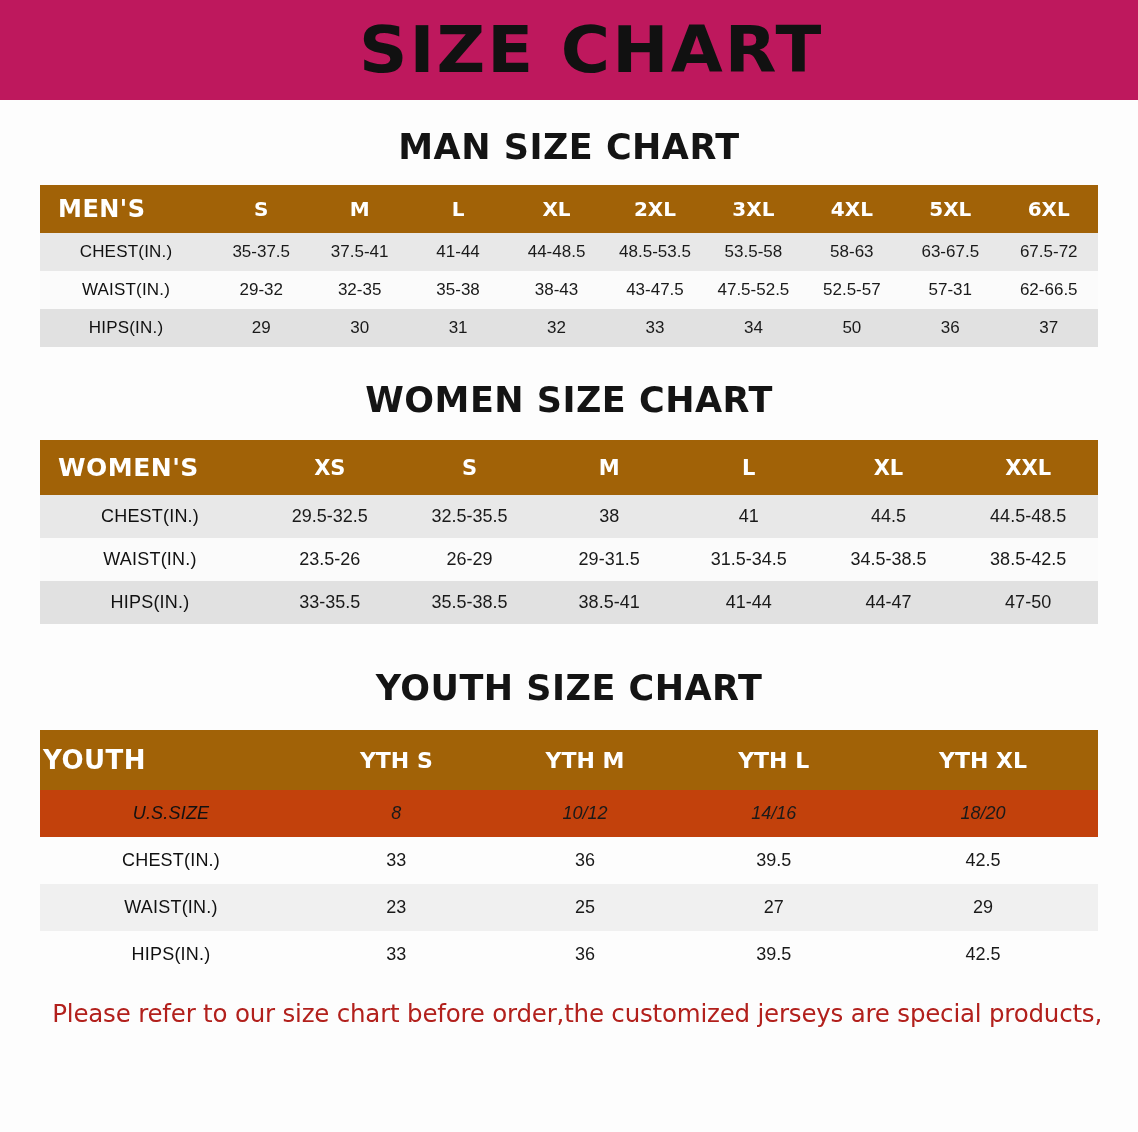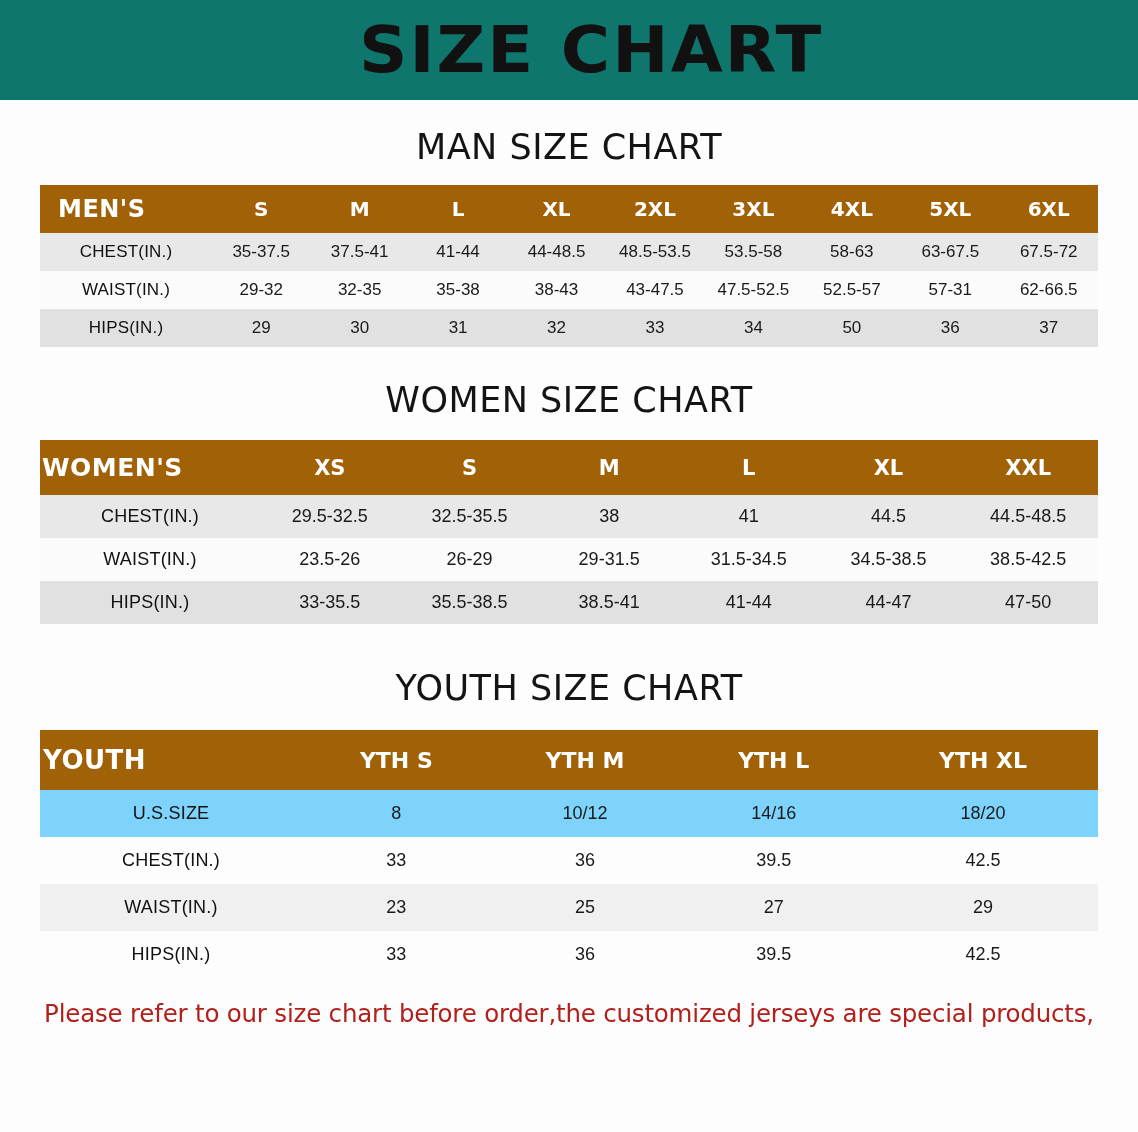--- a/index.html
+++ b/index.html
@@ -13,41 +13,41 @@
     position: relative;
     width: 1138px; height: 1132px;
     background: #fdfdfd;
     overflow: hidden;
   }
 
   
   .banner {
     width: 100%;
     height: 100px;
-    background: #0f766e;
+    background: #be185d;
     display: flex;
     align-items: center;
     justify-content: center;
     padding-left: 44px;
   }
   .banner-title {
     font-family: "DejaVu Sans", sans-serif;
     font-weight: bold;
     font-size: 64px;
     letter-spacing: 2px;
     color: #111;
     line-height: 1;
     transform: scaleX(1.05);
   }
 
   
   .section-title {
     text-align: center;
     font-family: "DejaVu Sans", sans-serif;
-    font-weight: normal;
+    font-weight: bold;
     font-size: 35px;
     color: #141414;
     letter-spacing: 0.5px;
   }
   .t-man   { margin-top: 27px; margin-bottom: 18px; }
   .t-women { margin-top: 33px; margin-bottom: 20px; }
   .t-youth { margin-top: 44px; margin-bottom: 22px; }
 
   
   .table-wrap { padding: 0 40px; }
@@ -88,42 +88,42 @@
   }
   tbody tr.shade-a td { background: #e8e8e8; }
   tbody tr.shade-b td { background: #fbfbfb; }
   tbody tr.shade-c td { background: #e1e1e1; }
 
   
   table.men col.c0 { width: 172px; }
   
   table.women thead th.rowlabel { font-size: 25px; }
   table.women tbody td { font-size: 18px; padding: 11px 2px; }
-  table.women thead th { font-size: 21px; padding: 13px 2px; }
+  table.women thead th { font-size: 21px; padding: 13px 18px; }
 
   
   table.youth thead th.rowlabel { font-size: 26px; }
   table.youth thead th { font-size: 22px; padding: 15px 3px; }
   table.youth tbody td { font-size: 18px; padding: 13px 2px; }
-  table.youth tbody tr.y0 td { background: #7dd3fc; }
+  table.youth tbody tr.y0 td { background: #c2410c; font-style: italic; }
   table.youth tbody tr.y1 td { background: #fdfdfd; }
   table.youth tbody tr.y2 td { background: #f0f0f0; }
   table.youth tbody tr.y3 td { background: #fdfdfd; }
 
   
   .note {
     margin: 20px 36px 0 36px;
     text-align: center;
     color: #b2201c;
     font-family: "DejaVu Sans", sans-serif;
     font-size: 24.5px;
     line-height: 1.32;
     letter-spacing: -0.2px;
   }
-  .note span { display: block; }
+  .note span { display: block; text-align: right; }
 </style>
 </head>
 <body>
 
 <div id="page">
 
   <div class="banner">
     <div class="banner-title">SIZE CHART</div>
   </div>
 

